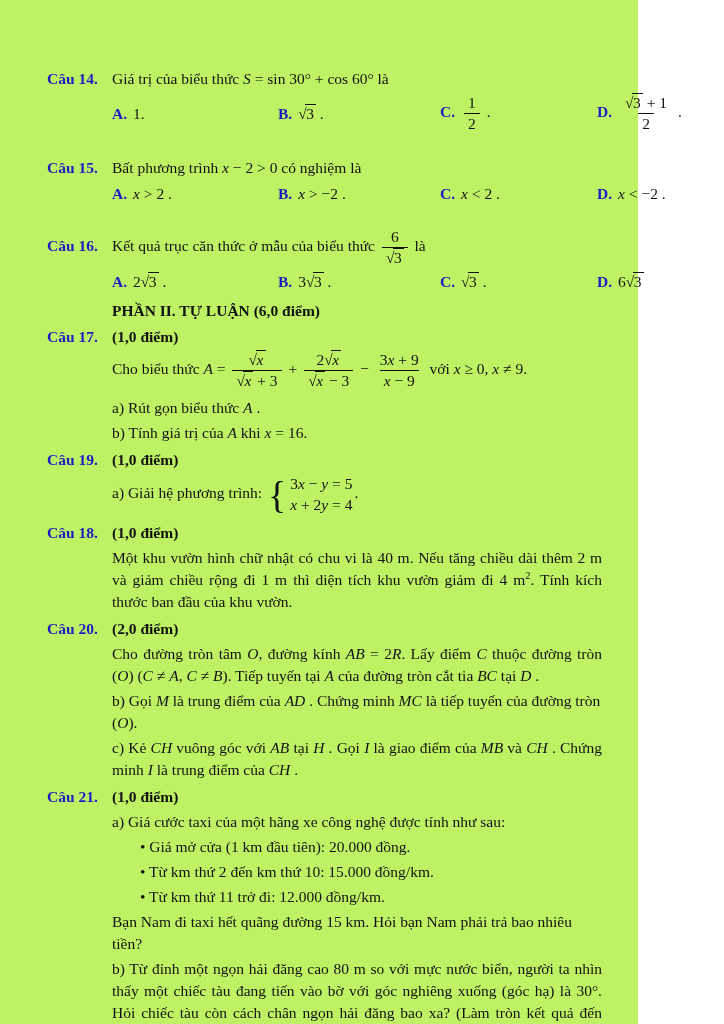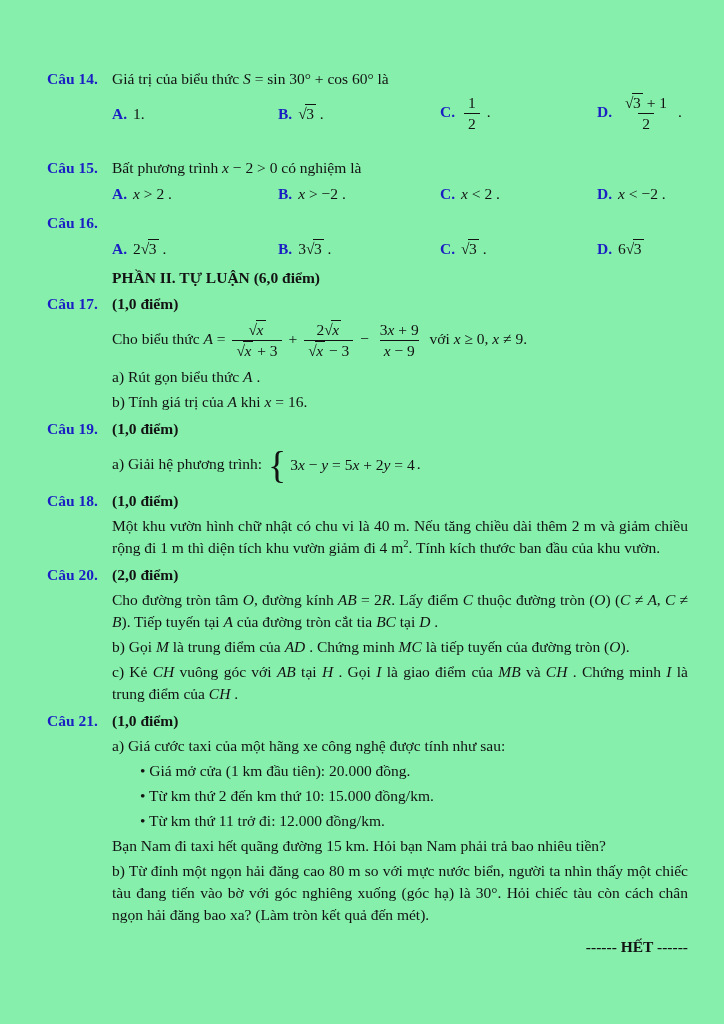--- a/index.html
+++ b/index.html
@@ -4,60 +4,60 @@
 <style>
   :root { --accent: #1a1fc4; --ink: #121212; }
   * { box-sizing: border-box; }
   html, body { margin: 0; padding: 0; }
   body {
     width: 724px; height: 1024px; overflow: hidden;
     background: #ffffff; color: var(--ink);
     font-family: "Liberation Serif", "DejaVu Serif", serif;
     font-size: 15.5px; line-height: 1.42;
   }
-  .page { width: 724px; height: 1024px; padding: 52px 36px 20px 47px; background: #86efac; }
+  .page { width: 638px; height: 1024px; padding: 52px 36px 20px 47px; background: #bef264; }
 
   .q { margin-bottom: 5px; }
   .qrow { display: flex; align-items: baseline; }
   .qlabel { flex: 0 0 65px; font-weight: bold; color: var(--accent); white-space: nowrap; }
   .qstem { flex: 1; margin-top: 16px; }
   .qpoints { font-weight: bold; }
 
   .options {
     margin: 4px 0 7px 65px;
     display: grid; grid-template-columns: 126px 122px 117px auto;
     align-items: center;
     gap: 40px;
   }
   .opt { white-space: nowrap; }
   .optletter { color: var(--accent); font-weight: bold; margin-right: 6px; }
 
   .qline { margin: 3px 0 3px 65px; }
   .qpara { margin: 3px 0 3px 65px; text-align: justify; }
-  .formula { margin-top: 6px; margin-bottom: 6px; }
+  .formula { margin-bottom: 6px; }
   .bullet { margin: 3px 0 3px 93px; }
 
   .part-header { margin: 6px 0 4px 65px; font-weight: bold; }
 
   .footer { margin-top: 10px; text-align: right; font-weight: bold; }
 
   
   .mi { font-style: italic; }
   sup { font-size: 68%; line-height: 0; }
   .sqrt { white-space: nowrap; }
   .sqrt .rad { border-top: 1.3px solid currentColor; padding: 0 2px 0 1px; margin-left: -1.5px; }
   .frac {
     display: inline-flex; flex-direction: column; align-items: center;
     vertical-align: middle; margin: 0 3px; line-height: 1.18; text-align: center;
   }
   .frac .num { display: block; padding: 0 4px 1px; }
   .frac .den { display: block; border-top: 1.3px solid currentColor; padding: 1px 4px 0; }
   .sys { display: inline-flex; align-items: center; vertical-align: middle; margin: 0 2px; }
   .sys .brace { font-size: 38px; line-height: 1; font-weight: 400; margin-right: 4px; }
-  .sys .syscol { display: inline-flex; }
+  .sys .syscol { display: inline-flex; flex-direction: column; }
   .sys .sysrow { display: block; line-height: 1.35; }
 </style>
 </head>
 <body>
 
 <div class="page">
 
   <section class="q">
     <div class="qrow">
       <span class="qlabel">Câu 14.</span>
@@ -86,20 +86,24 @@
       <span class="opt"><span class="optletter">A.</span><span class="optbody"><span class="mi">x</span> &gt; 2 .</span></span>
       <span class="opt"><span class="optletter">B.</span><span class="optbody"><span class="mi">x</span> &gt; −2 .</span></span>
       <span class="opt"><span class="optletter">C.</span><span class="optbody"><span class="mi">x</span> &lt; 2 .</span></span>
       <span class="opt"><span class="optletter">D.</span><span class="optbody"><span class="mi">x</span> &lt; −2 .</span></span>
     </div>
   </section>
 
   <section class="q">
     <div class="qrow">
       <span class="qlabel">Câu 16.</span>
+      <span class="qstem">Kết quả trục căn thức ở mẫu của biểu thức <span class="frac">
+            <span class="num">6</span>
+            <span class="den"><span class="sqrt">√<span class="rad">3</span></span></span>
+          </span> là</span>
     </div>
     <div class="options">
       <span class="opt"><span class="optletter">A.</span><span class="optbody">2<span class="sqrt">√<span class="rad">3</span></span> .</span></span>
       <span class="opt"><span class="optletter">B.</span><span class="optbody">3<span class="sqrt">√<span class="rad">3</span></span> .</span></span>
       <span class="opt"><span class="optletter">C.</span><span class="optbody"><span class="sqrt">√<span class="rad">3</span></span> .</span></span>
       <span class="opt"><span class="optletter">D.</span><span class="optbody">6<span class="sqrt">√<span class="rad">3</span></span></span></span>
     </div>
   </section>
 
   <div class="part-header">PHẦN II. TỰ LUẬN (6,0 điểm)</div>

